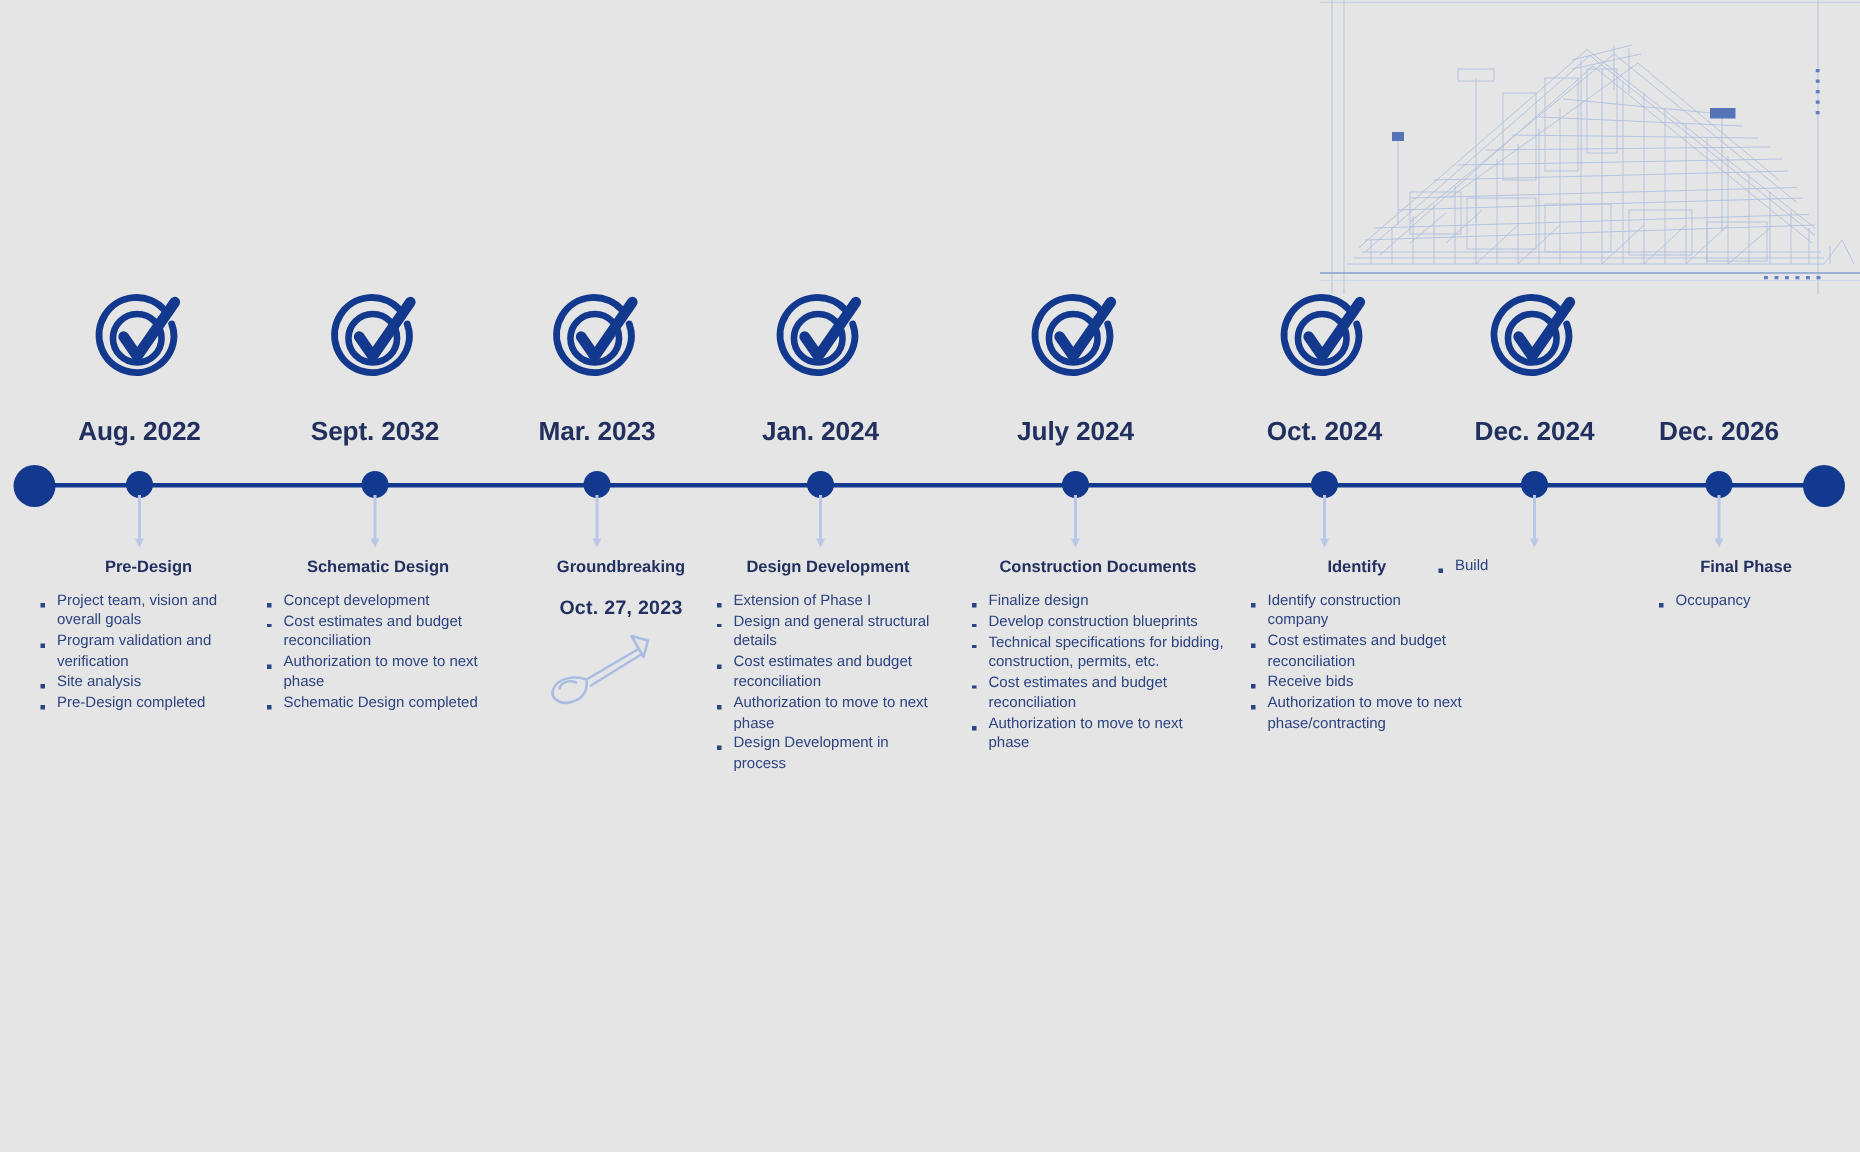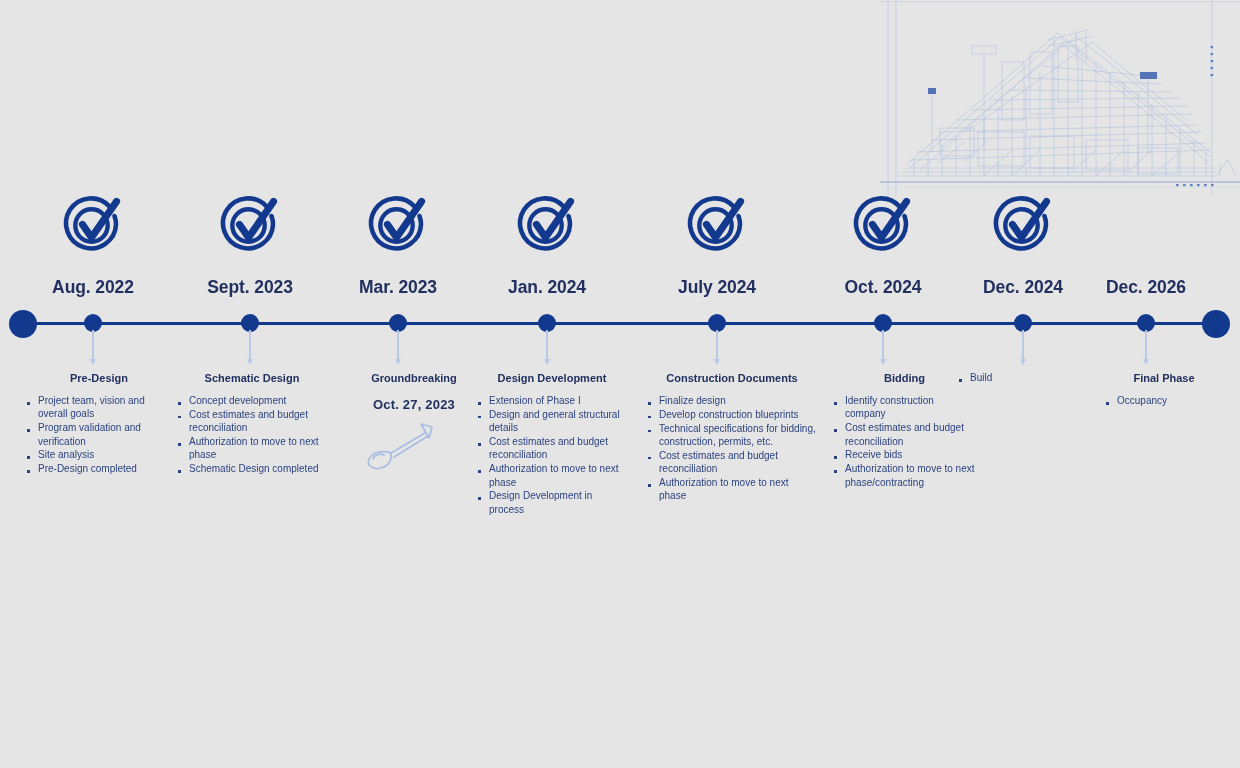--- a/index.html
+++ b/index.html
@@ -289,21 +289,21 @@
           <li>Pre-Design completed</li>
         </ul>
       </div>
       <svg class="check-icon" viewBox="0 0 66 66" xmlns="http://www.w3.org/2000/svg" style="left: 250px;">
     <path d="M49.5 14.5 A25 25 0 1 0 56 32.5 A25 25 0 0 0 54.5 24" fill="none" stroke="#13398f" stroke-width="4.6" stroke-linecap="round"></path>
     <circle cx="31.5" cy="33.5" r="16.2" fill="none" stroke="#13398f" stroke-width="4.4"></circle>
     <path d="M22.5 32.5 L31.5 45.5 L56.5 9.5" fill="none" stroke="#13398f" stroke-width="7.2" stroke-linecap="round" stroke-linejoin="round"></path>
   </svg>
       <div class="node" style="left: 250px;"></div>
       <div class="drop" style="left: 250px;"></div>
-      <div class="date-label" style="left: 250px;">Sept. 2023</div>
+      <div class="date-label" style="left: 250px;">Sept. 2032</div>
       <div class="phase" style="left: 176px; width: 152px;">
         <div class="phase-title">Schematic Design</div>
         <ul class="bullets">
           <li>Concept development</li>
           <li>Cost estimates and budget reconciliation</li>
           <li>Authorization to move to next phase</li>
           <li>Schematic Design completed</li>
         </ul>
       </div>
       <svg class="check-icon" viewBox="0 0 66 66" xmlns="http://www.w3.org/2000/svg" style="left: 398px;">
@@ -361,21 +361,21 @@
       </div>
       <svg class="check-icon" viewBox="0 0 66 66" xmlns="http://www.w3.org/2000/svg" style="left: 883px;">
     <path d="M49.5 14.5 A25 25 0 1 0 56 32.5 A25 25 0 0 0 54.5 24" fill="none" stroke="#13398f" stroke-width="4.6" stroke-linecap="round"></path>
     <circle cx="31.5" cy="33.5" r="16.2" fill="none" stroke="#13398f" stroke-width="4.4"></circle>
     <path d="M22.5 32.5 L31.5 45.5 L56.5 9.5" fill="none" stroke="#13398f" stroke-width="7.2" stroke-linecap="round" stroke-linejoin="round"></path>
   </svg>
       <div class="node" style="left: 883px;"></div>
       <div class="drop" style="left: 883px;"></div>
       <div class="date-label" style="left: 883px;">Oct. 2024</div>
       <div class="phase" style="left: 832px; width: 145px;">
-        <div class="phase-title">Bidding</div>
+        <div class="phase-title">Identify</div>
         <ul class="bullets">
           <li>Identify construction company</li>
           <li>Cost estimates and budget reconciliation</li>
           <li>Receive bids</li>
           <li>Authorization to move to next phase/contracting</li>
         </ul>
       </div>
       <svg class="check-icon" viewBox="0 0 66 66" xmlns="http://www.w3.org/2000/svg" style="left: 1023px;">
     <path d="M49.5 14.5 A25 25 0 1 0 56 32.5 A25 25 0 0 0 54.5 24" fill="none" stroke="#13398f" stroke-width="4.6" stroke-linecap="round"></path>
     <circle cx="31.5" cy="33.5" r="16.2" fill="none" stroke="#13398f" stroke-width="4.4"></circle>

